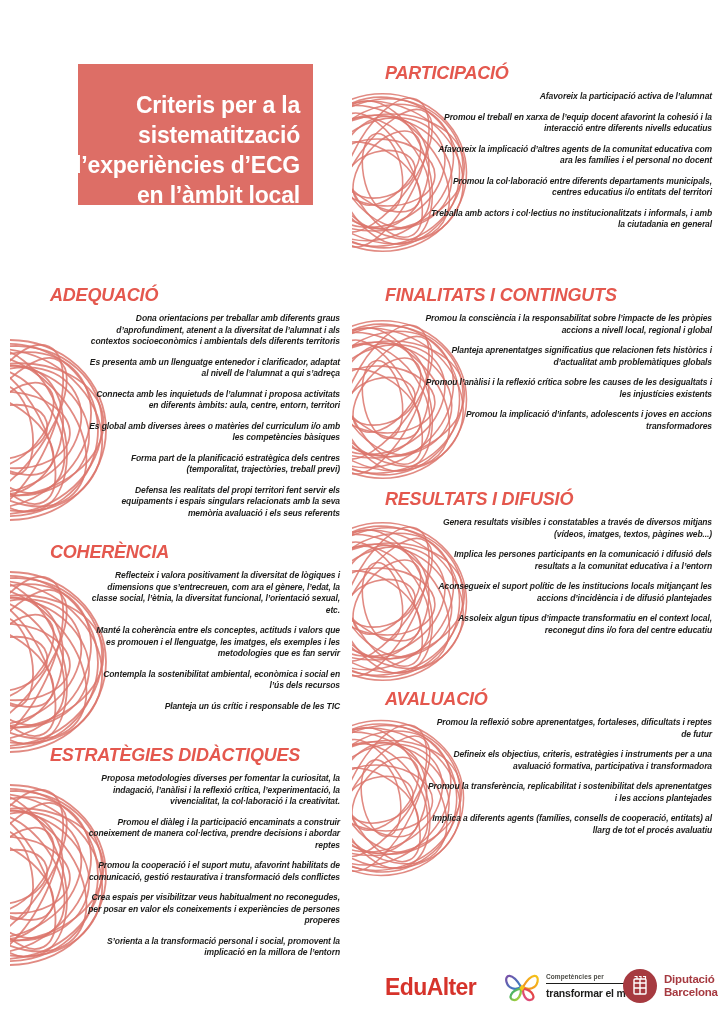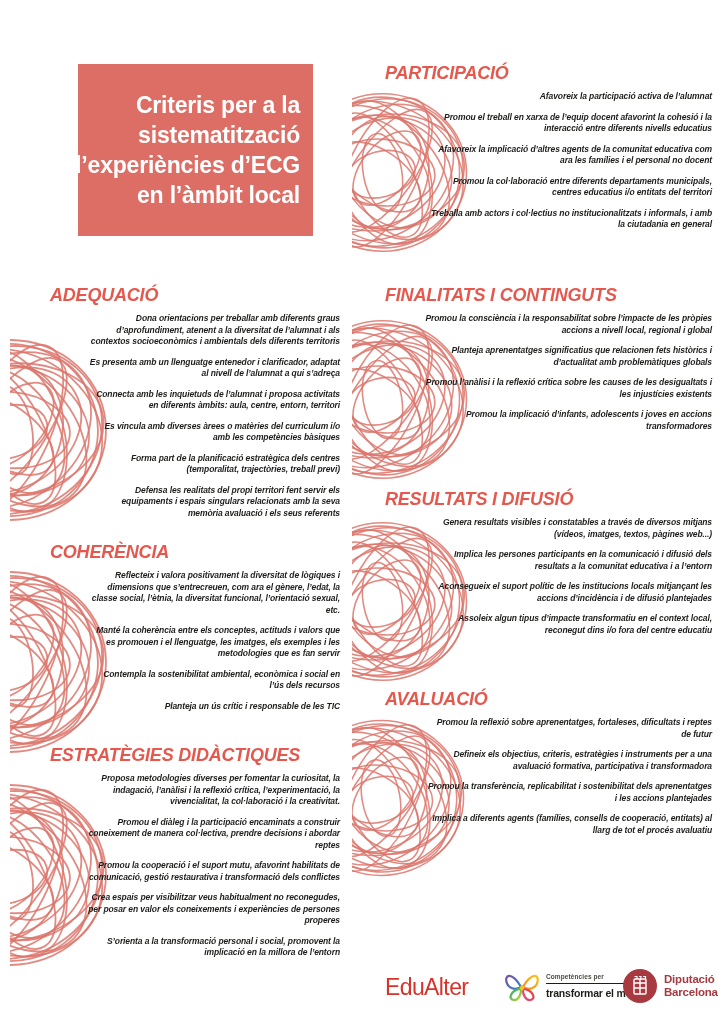--- a/index.html
+++ b/index.html
@@ -6,21 +6,21 @@
   .page{
     position:relative;
     width:723px;height:1024px;
     background:#ffffff;
     font-family:"Liberation Sans", sans-serif;
     overflow:hidden;
     color:#1d1d1b;
   }
   
   .title-box{
-    position:absolute;left:78px;top:64px;width:235px;height:172px;
+    position:absolute;left:78px;top:64px;width:235px;height:141px;
     background:#dd6e66;
   }
   .title-box .title-text{
     position:absolute;right:13px;top:26px;
     text-align:right;white-space:nowrap;
     color:#ffffff;font-weight:700;
     font-size:23px;line-height:30px;letter-spacing:-0.2px;
   }
   .title-text div{white-space:nowrap;}
   
@@ -56,21 +56,21 @@
   .s-adequacio{left:50px;top:284px;}
   .s-finalitats{left:385px;top:284px;}
   .s-coherencia{left:50px;top:541px;}
   .s-resultats{left:385px;top:488px;}
   .s-estrategies{left:50px;top:744px;}
   .s-avaluacio{left:385px;top:688px;}
   
   .footer{position:absolute;left:0;top:0;width:100%;height:100%;pointer-events:none;}
   .edualter{
     position:absolute;left:385px;top:974px;
-    font-size:23px;font-weight:400;color:#d6332b;letter-spacing:-0.6px;
+    font-size:23px;font-weight:700;color:#d6332b;letter-spacing:-0.6px;
   }
   .butterfly{position:absolute;left:503px;top:966px;}
   .comp-block{position:absolute;left:546px;top:973px;width:110px;}
   .comp-small{font-size:6.5px;font-weight:700;color:#4b4b45;letter-spacing:0.1px;}
   .comp-rule{width:88px;height:1px;background:#1d1d1b;margin:3px 0 3px 0;}
   .comp-big{font-size:10.5px;font-weight:700;color:#1d1d1b;letter-spacing:-0.2px;}
   .dipu-circle{position:absolute;left:622px;top:968px;width:36px;height:36px;}
   .dipu-text{
     position:absolute;left:664px;top:973px;
     font-size:11.5px;line-height:13px;font-weight:700;color:#a63a40;letter-spacing:-0.2px;
@@ -164,21 +164,21 @@
       <li>Treballa amb actors i col·lectius no institucionalitzats i informals, i amb la ciutadania en general</li>
     </ul>
   </div>
 
   <div class="sec col-left s-adequacio">
     <h2>ADEQUACIÓ</h2>
     <ul>
       <li>Dona orientacions per treballar amb diferents graus d’aprofundiment, atenent a la diversitat de l’alumnat i als contextos socioeconòmics i ambientals dels diferents territoris</li>
       <li>Es presenta amb un llenguatge entenedor i clarificador, adaptat al nivell de l’alumnat a qui s’adreça</li>
       <li>Connecta amb les inquietuds de l’alumnat i proposa activitats en diferents àmbits: aula, centre, entorn, territori</li>
-      <li>Es vincula amb diverses àrees o matèries del curriculum i/o amb les competències bàsiques</li>
+      <li>Es global amb diverses àrees o matèries del curriculum i/o amb les competències bàsiques</li>
       <li>Forma part de la planificació estratègica dels centres (temporalitat, trajectòries, treball previ)</li>
       <li>Defensa les realitats del propi territori fent servir els equipaments i espais singulars relacionats amb la seva memòria avaluació i els seus referents</li>
     </ul>
   </div>
 
   <div class="sec col-right s-finalitats">
     <h2>FINALITATS I CONTINGUTS</h2>
     <ul>
       <li>Promou la consciència i la responsabilitat sobre l’impacte de les pròpies accions a nivell local, regional i global</li>
       <li>Planteja aprenentatges significatius que relacionen fets històrics i d’actualitat amb problemàtiques globals</li>

